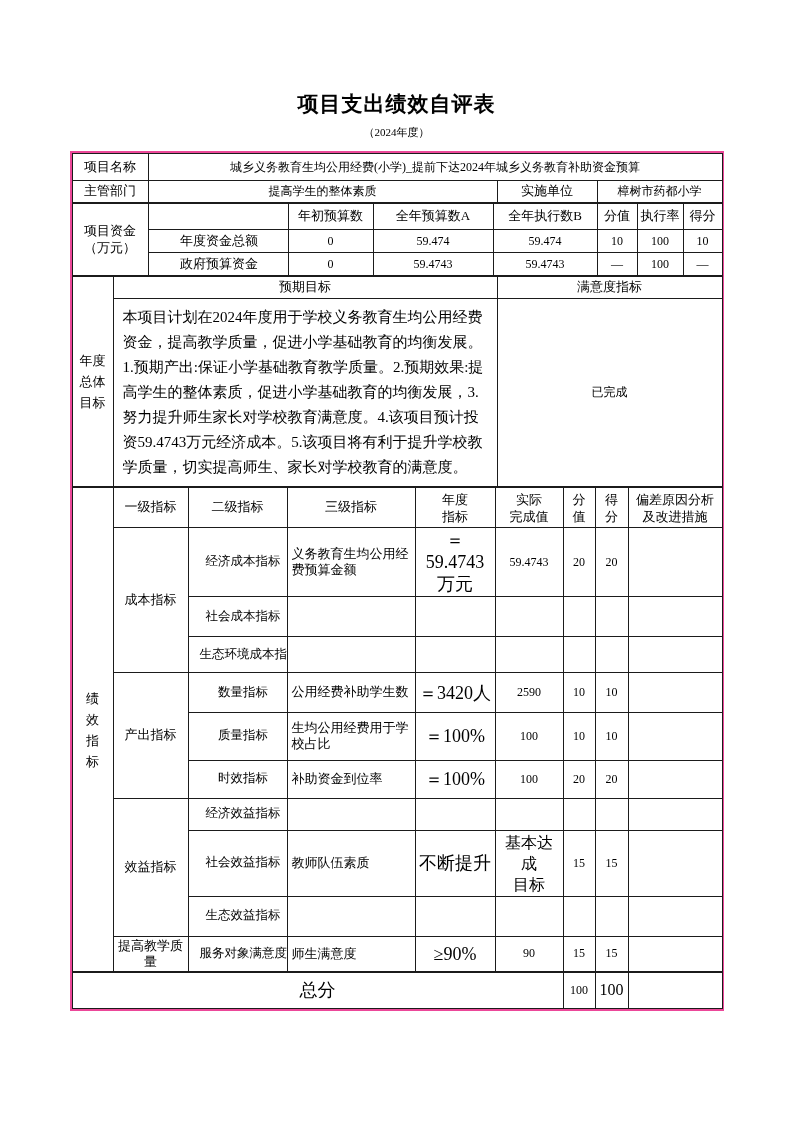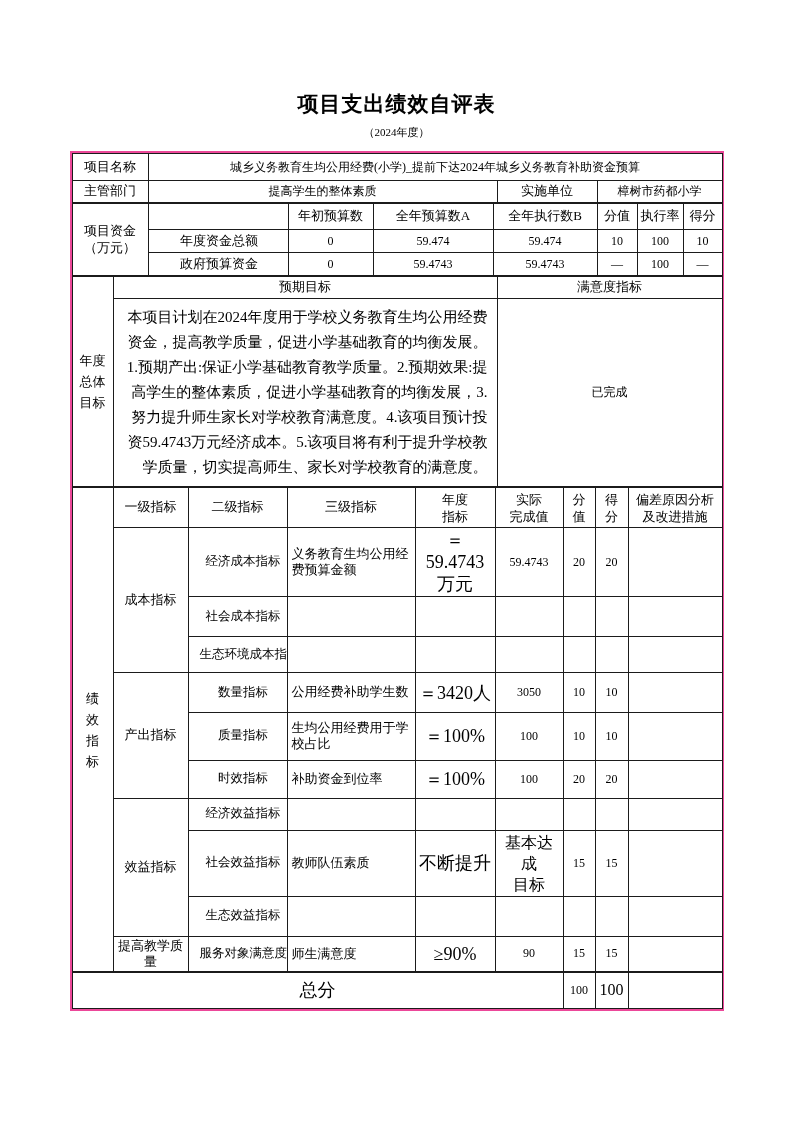--- a/index.html
+++ b/index.html
@@ -49,21 +49,21 @@
   .v15   { font-size:12px;margin-top:8px; }
   .v14   { font-size:18px; }
   .sm    { font-size:12px; }
   .l2    { font-size:12.5px; white-space:nowrap; padding-left:11px; padding-right:0; }
   .l3    { text-align:left; padding:7px 4px; font-size:13px; }
   .annual{ font-size:18px; white-space:pre-line; line-height:22px; }
   .lg16  { font-size:16px; white-space:pre-line; line-height:21px; }
   .para  {
     font-size:15px;
     line-height:25px;
-    text-align:right;
+    text-align:left;
     padding:6px 9px;
     vertical-align:middle;
   }
   .hdr   { white-space:pre-line; line-height:17px; }
   .thick-top td { border-top-width:2px; }
 </style>
 </head>
 <body>
 
 <div class="page">
@@ -218,21 +218,21 @@
         <td class="v15"></td>
         <td class="v15"></td>
         <td class="v15"></td>
         <td></td>
       </tr>
       <tr style="height:40px">
         <td rowspan="3">产出指标</td>
         <td class="l2">数量指标</td>
         <td class="l3">公用经费补助学生数</td>
         <td class="annual">＝3420人</td>
-        <td class="v15">3050</td>
+        <td class="v15">2590</td>
         <td class="v15">10</td>
         <td class="v15">10</td>
         <td></td>
       </tr>
       <tr style="height:44px">
         <td class="l2">质量指标</td>
         <td class="l3">生均公用经费用于学校占比</td>
         <td class="annual">＝100%</td>
         <td class="v15">100</td>
         <td class="v15">10</td>

